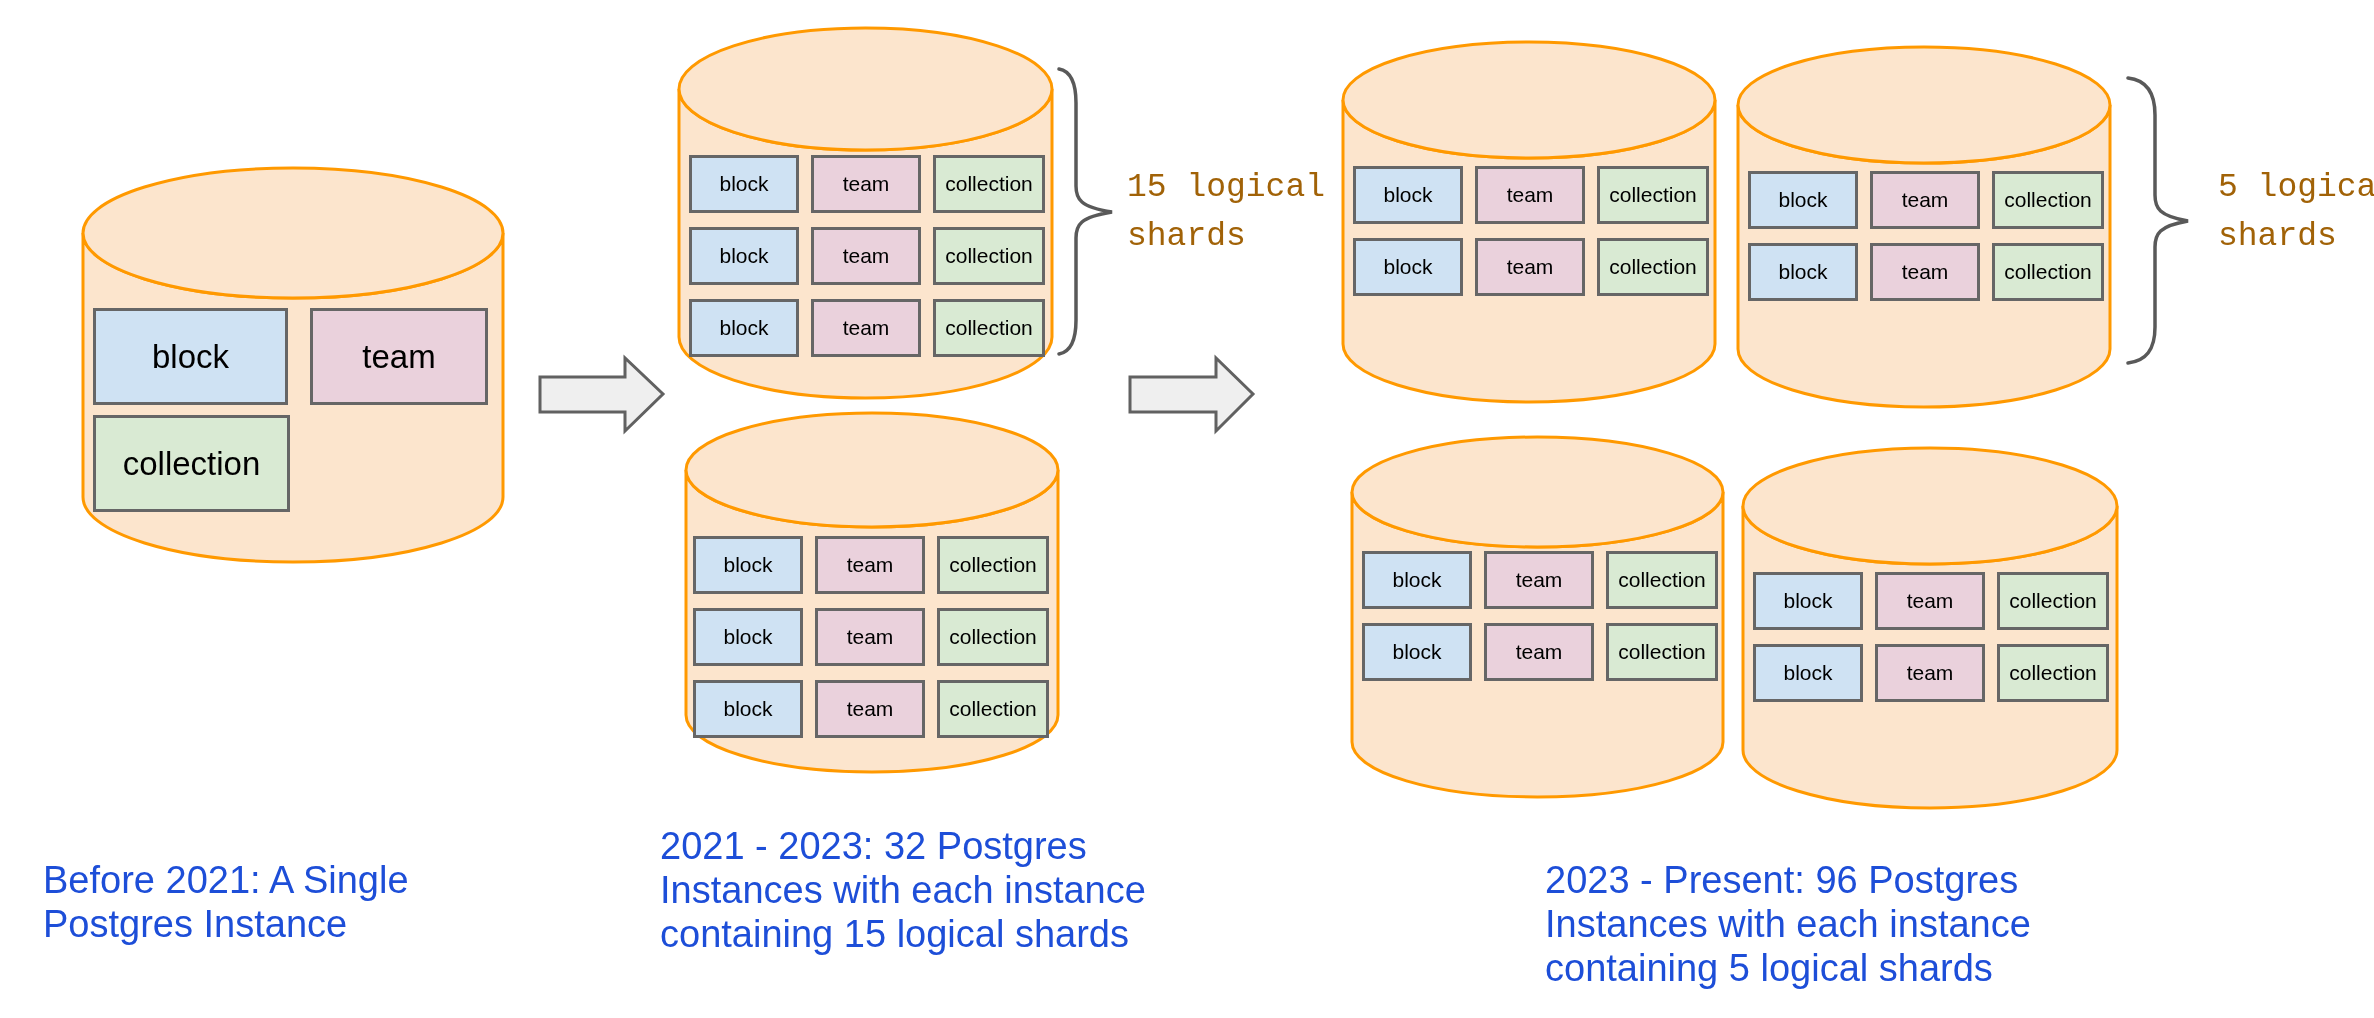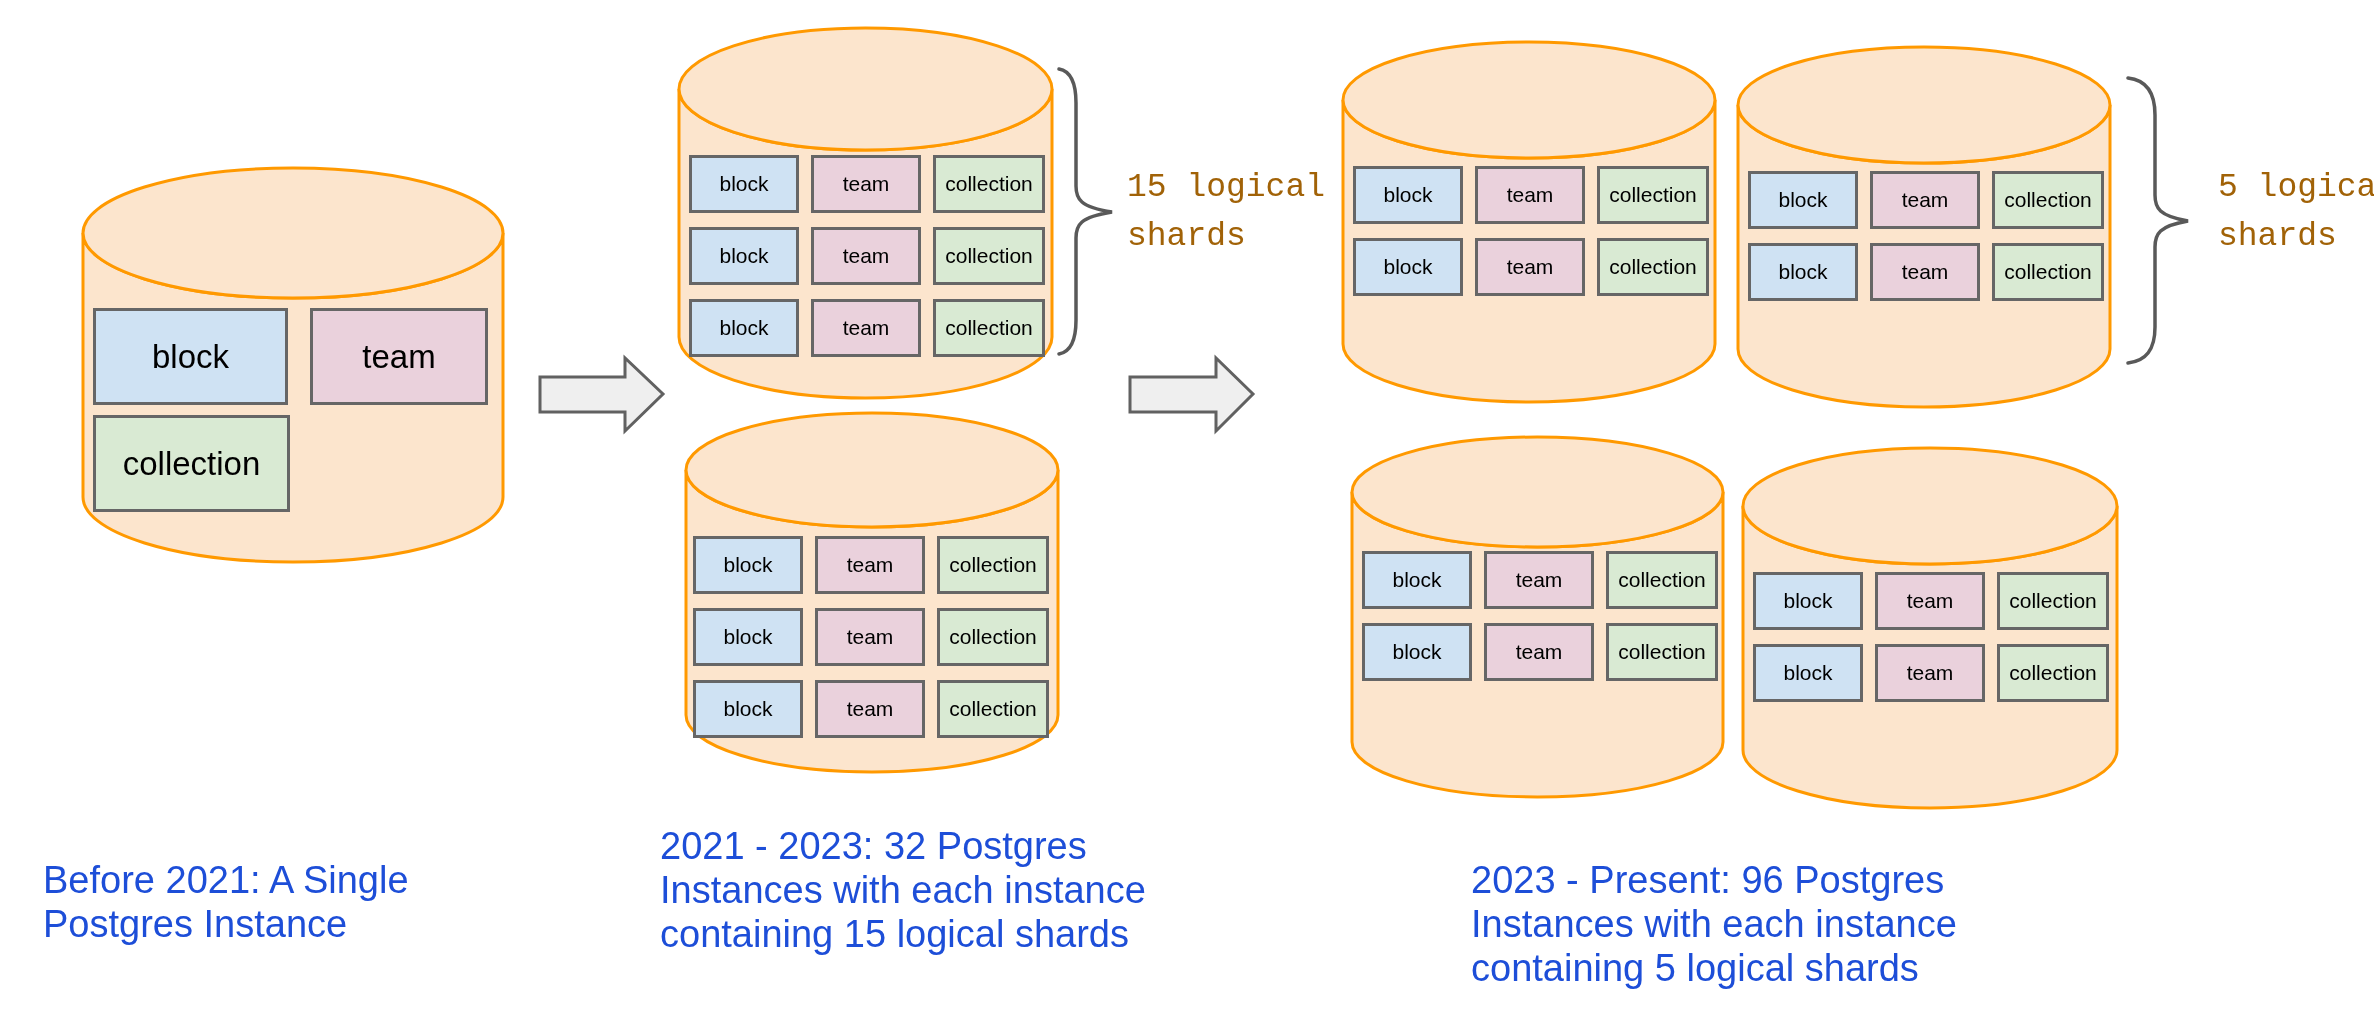--- a/index.html
+++ b/index.html
@@ -149,17 +149,17 @@
   <div class="shardlabel" style="left:1127px;top:163px">15 logical
 shards</div>
   <div class="shardlabel" style="left:2218px;top:163px">5 logical
 shards</div>
 
   <div class="caption" style="left:43px;top:858px">Before 2021: A Single
 Postgres Instance</div>
   <div class="caption" style="left:660px;top:824px">2021 - 2023: 32 Postgres
 Instances with each instance
 containing 15 logical shards</div>
-  <div class="caption" style="left:1471px;top:858px">2023 - Present: 96 Postgres
+  <div class="caption" style="left:1545px;top:858px">2023 - Present: 96 Postgres
 Instances with each instance
 containing 5 logical shards</div>
 
 </div>
 
 </body></html>

